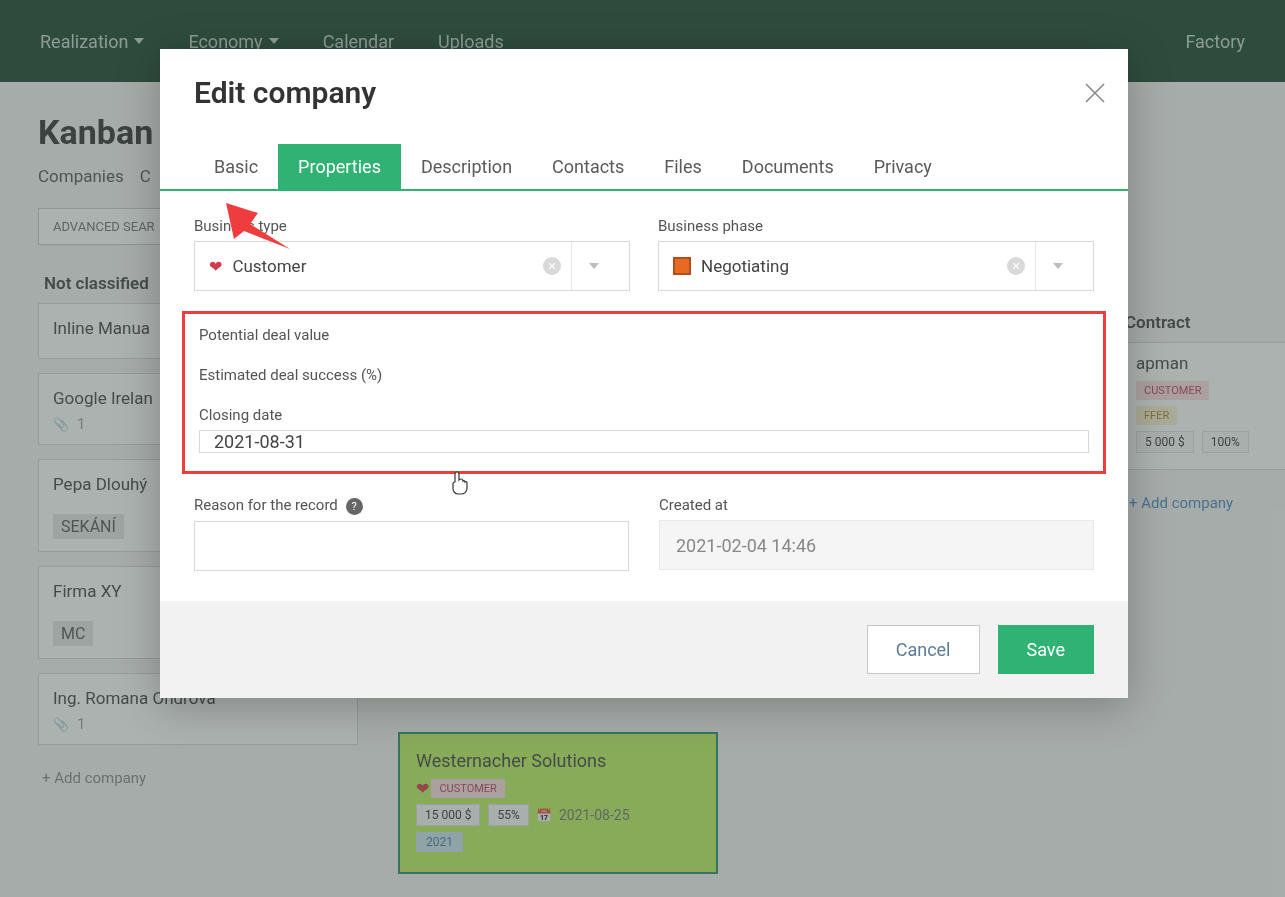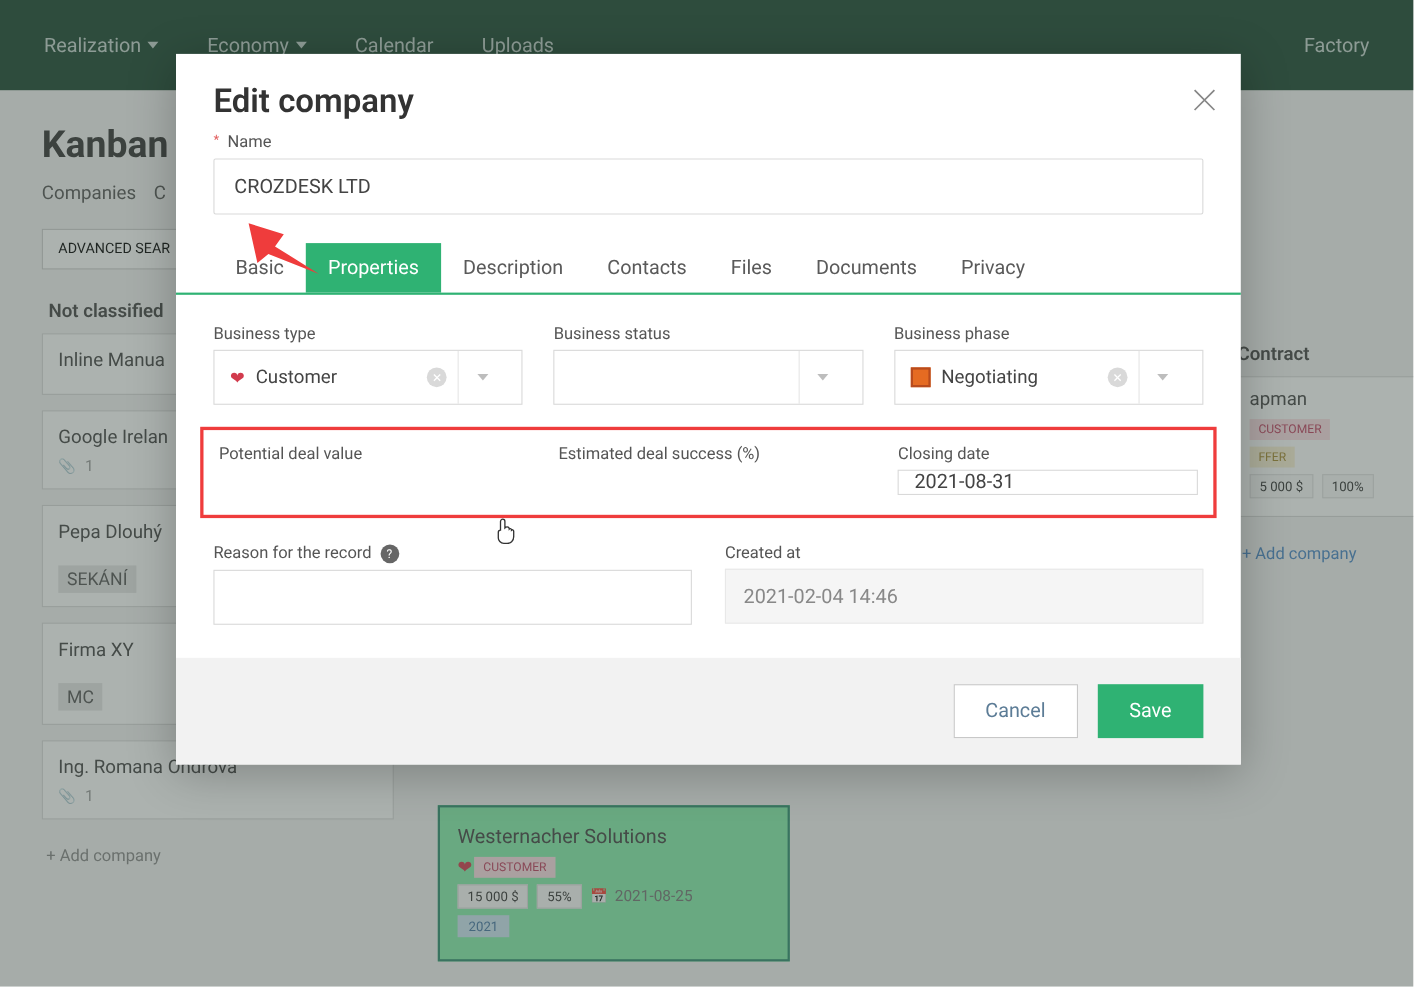--- a/index.html
+++ b/index.html
@@ -34,21 +34,21 @@
   }
   .nav-right { margin-left:auto; display:flex; align-items:center; gap:6px; cursor:pointer;}
 
   
   .page {
     padding: 18px 38px;
   }
   .page-title { font-size:34px; font-weight:700; color:#333; margin: 12px 0 10px 0; }
   .page-subnav { color:#555; font-size:17px; padding: 4px 0 22px 0; display:flex; gap:16px; }
   .adv-search {
-    border:1px solid #ccc; padding:10px 14px; font-size:13px; color:#000000;
+    border:1px solid #ccc; padding:10px 14px; font-size:13px; color:#737373;
     display:inline-block; background:#fff;
   }
 
   .kanban-row { display:flex; gap: 30px; margin-top: 28px; }
   .kan-col { width: 320px; }
   .kan-col-header { font-size:17px; font-weight:600; padding: 0 6px 10px 6px; color:#444;}
   .kan-card {
     background:#fff; border:1px solid #d9d9d9; padding:14px 14px 12px 14px; margin-bottom:14px;
   }
   .kan-card-title { font-size:17px; color:#444; margin-bottom:8px; }
@@ -63,36 +63,36 @@
   .far-card { background:#fff; border:1px solid #d9d9d9; padding:10px 10px; margin-bottom:14px; }
   .pill-cust { background:#fcdfe4; color:#c04060; font-size:11px; padding:3px 8px; display:inline-block; }
   .pill-offer { background:#f9f1d4; color:#a78a2f; font-size:11px; padding:3px 8px; display:inline-block; }
   .pill-num { background:#fafafa; border:1px solid #e0e0e0; font-size:12px; padding:3px 8px; display:inline-block;}
   .pill-year { background:#cde5f2; color:#4678a5; font-size:12px; padding:3px 10px; display:inline-block;}
   .pill-row { display:flex; gap:8px; align-items:center; margin:6px 0; flex-wrap:wrap; }
   .date-row { font-size:14px; color:#777; display:flex; gap:6px; align-items:center;}
 
   .lower-card {
     position:absolute; left:398px; top:732px; width:320px;
-    background:#86efac; border:2px solid #2f8c70; padding:16px 16px 14px 16px;
+    background:#bef264; border:2px solid #2f8c70; padding:16px 16px 14px 16px;
   }
   .cal-ico::before { content:"📅"; font-size:13px; color:#999; }
 
   
   .overlay {
     position:absolute; inset:0;
     background: rgba(70,85,78,0.45);
   }
   .modal {
     position:absolute; left:160px; top:49px; width:968px;
     background:#fff; box-shadow: 0 8px 40px rgba(0,0,0,.25);
   }
   .modal-header {
     padding: 26px 20px 8px 34px;
-    display:flex; align-items:center; justify-content:space-between;
+    display:flex; align-items:flex-end; justify-content:space-between;
   }
   .modal-title { font-size:30px; font-weight:600; color:#333; }
   .modal-close { cursor:pointer; color:#666; }
 
   .fld-label { font-size:15px; color:#555; margin-bottom:6px; display:block; }
   .req-star { color:#e15c5c; margin-right:4px; font-size:12px; vertical-align:top; }
   .name-block { padding: 2px 34px 0 34px; }
   .text-input {
     width:100%; font-size:18px; padding:14px 18px; border:1px solid #d9d9d9;
     border-radius:2px; color:#444; background:#fff; font-family:inherit;
@@ -135,21 +135,21 @@
     border-top:6px solid #bdbdbd;
   }
   .swatch {
     width:18px; height:18px; border:2px solid #b84b1d; background:#e56b22;
     display:inline-block;
   }
   .heart::before { content:"❤"; color:#d23b4d; font-size:16px; }
 
   .hl-box {
     border:3px solid #ef3c3c; padding:12px 14px 18px 14px; margin:20px 22px 0 22px;
-    display:flex; gap:36px;
+    display:flex; gap:16px;flex-direction:column;
   }
   .hl-col { flex:1; display:flex; flex-direction:column; }
 
   .deal-row { display:flex; }
   .deal-input {
     flex:1; border:1px solid #d9d9d9; padding:0 14px; font-size:18px; color:#444;
     height:50px; font-family:inherit;
   }
   .deal-unit {
     border:1px solid #d9d9d9; border-left:none; height:50px; display:flex;
@@ -307,29 +307,20 @@
 <div class="modal">
   <div class="modal-header">
     <div class="modal-title">Edit company</div>
     <div class="modal-close">
       <svg width="26" height="26" viewBox="0 0 26 26">
           <path d="M4 4 L22 22 M22 4 L4 22" stroke="#888" stroke-width="1.6" fill="none"></path>
         </svg>
     </div>
   </div>
 
-  <div class="name-block">
-    <label class="fld-label">
-      <span class="req-star">*</span>
-      <span>Name</span>
-    </label>
-    <div class="name-row">
-      <input class="text-input" value="CROZDESK LTD" style="">
-    </div>
-  </div>
 
   <div class="tabs">
     <div class="tab">Basic</div>
     <div class="tab active">Properties</div>
     <div class="tab">Description</div>
     <div class="tab">Contacts</div>
     <div class="tab">Files</div>
     <div class="tab">Documents</div>
     <div class="tab">Privacy</div>
   </div>
@@ -340,29 +331,20 @@
       <div class="select-wrap">
         <span class="heart"></span>
         <span class="sel-value">Customer</span>
         <span class="sel-clear">✕</span>
         <span class="sel-caret-box">
             <span class="sel-caret"></span>
           </span>
       </div>
     </div>
     <div class="form-col">
-      <label class="fld-label">Business status</label>
-      <div class="select-wrap">
-        <span class="sel-value"></span>
-        <span class="sel-caret-box">
-            <span class="sel-caret"></span>
-          </span>
-      </div>
-    </div>
-    <div class="form-col">
       <label class="fld-label">Business phase</label>
       <div class="select-wrap">
         <span class="swatch"></span>
         <span class="sel-value">Negotiating</span>
         <span class="sel-clear">✕</span>
         <span class="sel-caret-box">
             <span class="sel-caret"></span>
           </span>
       </div>
     </div>

